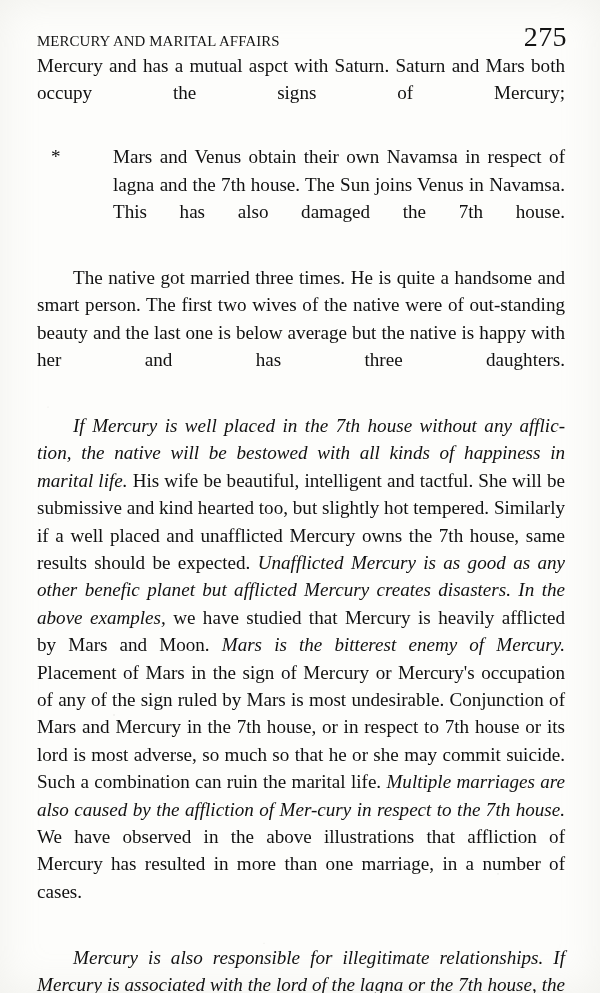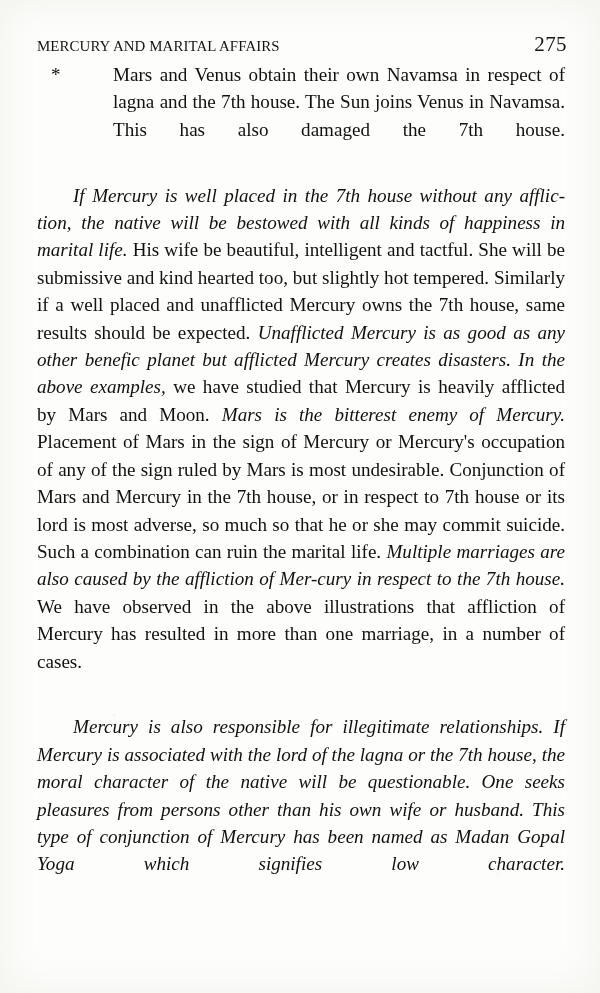--- a/index.html
+++ b/index.html
@@ -18,42 +18,42 @@
     overflow: hidden;
     font-family: "Liberation Serif", "DejaVu Serif", serif;
     color: #0d0d0d;
     
     box-shadow: inset 0 0 40px rgba(190, 188, 180, 0.20);
   }
 
   
   .running-head {
     position: absolute;
-    top: 32px;
+    top: 21px;
     left: 37px;
     right: 33px;
     height: 26px;
     display: flex;
     align-items: baseline;
     justify-content: space-between;
   }
 
   .head-title {
     font-family: "Liberation Serif", "DejaVu Serif", serif;
     font-size: 15.5px;
     letter-spacing: 0.1px;
     text-transform: uppercase;
     white-space: nowrap;
     transform: scaleX(0.96);
     transform-origin: left center;
     color: #141414;
   }
 
   .head-folio {
-    font-size: 21px;
+    font-size: 28px;
     color: #141414;
     letter-spacing: 0.4px;
     font-family: Liberation Serif, serif;
   }
 
   
   .column {
     position: absolute;
     top: 52px;
     left: 37px;
@@ -132,23 +132,25 @@
 <body>
 
 <div class="page">
 
   <div class="running-head">
     <div class="head-title">MERCURY AND MARITAL AFFAIRS</div>
     <div class="head-folio">275</div>
   </div>
 
   <div class="column" id="text-column">
+      <p class="para"><span class="r">Mercury and has a mutual aspct with Saturn. Saturn and Mars both occupy the signs of Mercury;</span></p>
       <div class="starred">
         <span class="marker">*</span>
         <p class="para"><span class="r">Mars and Venus obtain their own Navamsa in respect of lagna and the 7th house. The Sun joins Venus in Navamsa. This has also damaged the 7th house.</span></p>
       </div>
+      <p class="para indent gap-before"><span class="r">The native got married three times. He is quite a handsome and smart person. The first two wives of the native were of out-standing beauty and the last one is below average but the native is happy with her and has three daughters.</span></p>
       <p class="para indent gap-before"><span class="i">If Mercury is well placed in the 7th house without any afflic-tion, the native will be bestowed with all kinds of happiness in marital life.</span><span class="r"> His wife be beautiful, intelligent and tactful. She will be submissive and kind hearted too, but slightly hot tempered. Similarly if a well placed and unafflicted Mercury owns the 7th house, same results should be expected. </span><span class="i">Unafflicted Mercury is as good as any other benefic planet but afflicted Mercury creates disasters. In the above examples,</span><span class="r"> we have studied that Mercury is heavily afflicted by Mars and Moon. </span><span class="i">Mars is the bitterest enemy of Mercury.</span><span class="r"> Placement of Mars in the sign of Mercury or Mercury's occupation of any of the sign ruled by Mars is most undesirable. Conjunction of Mars and Mercury in the 7th house, or in respect to 7th house or its lord is most adverse, so much so that he or she may commit suicide. Such a combination can ruin the marital life. </span><span class="i">Multiple marriages are also caused by the affliction of Mer-cury in respect to the 7th house.</span><span class="r"> We have observed in the above illustrations that affliction of Mercury has resulted in more than one marriage, in a number of cases.</span></p>
       <p class="para indent gap-before italic"><span class="i">Mercury is also responsible for illegitimate relationships. If Mercury is associated with the lord of the lagna or the 7th house, the moral character of the native will be questionable. One seeks pleasures from persons other than his own wife or husband. This type of conjunction of Mercury has been named as Madan Gopal Yoga which signifies low character.</span></p>
     </div>
 
   <div class="speckle"></div>
 
 </div>
 
 </body></html>

